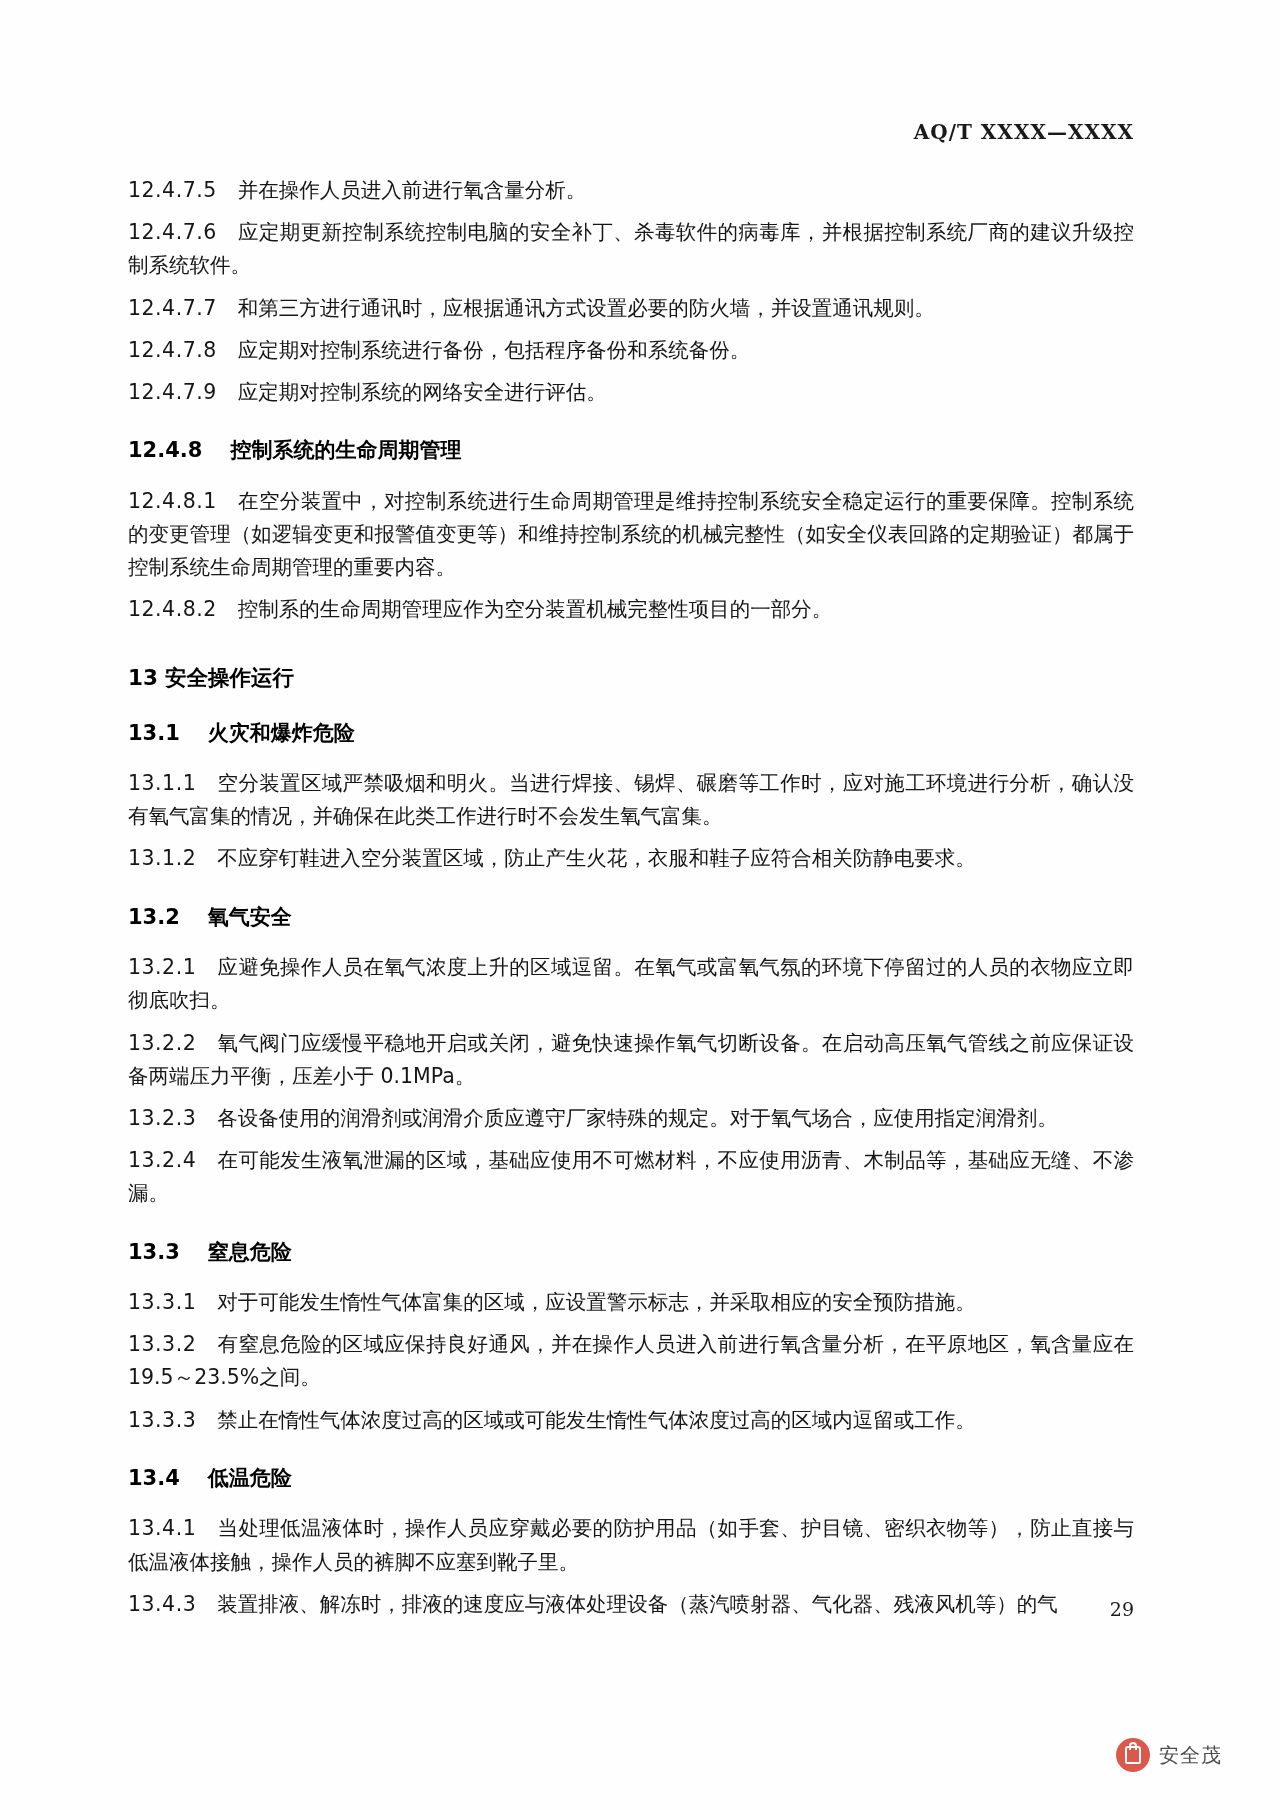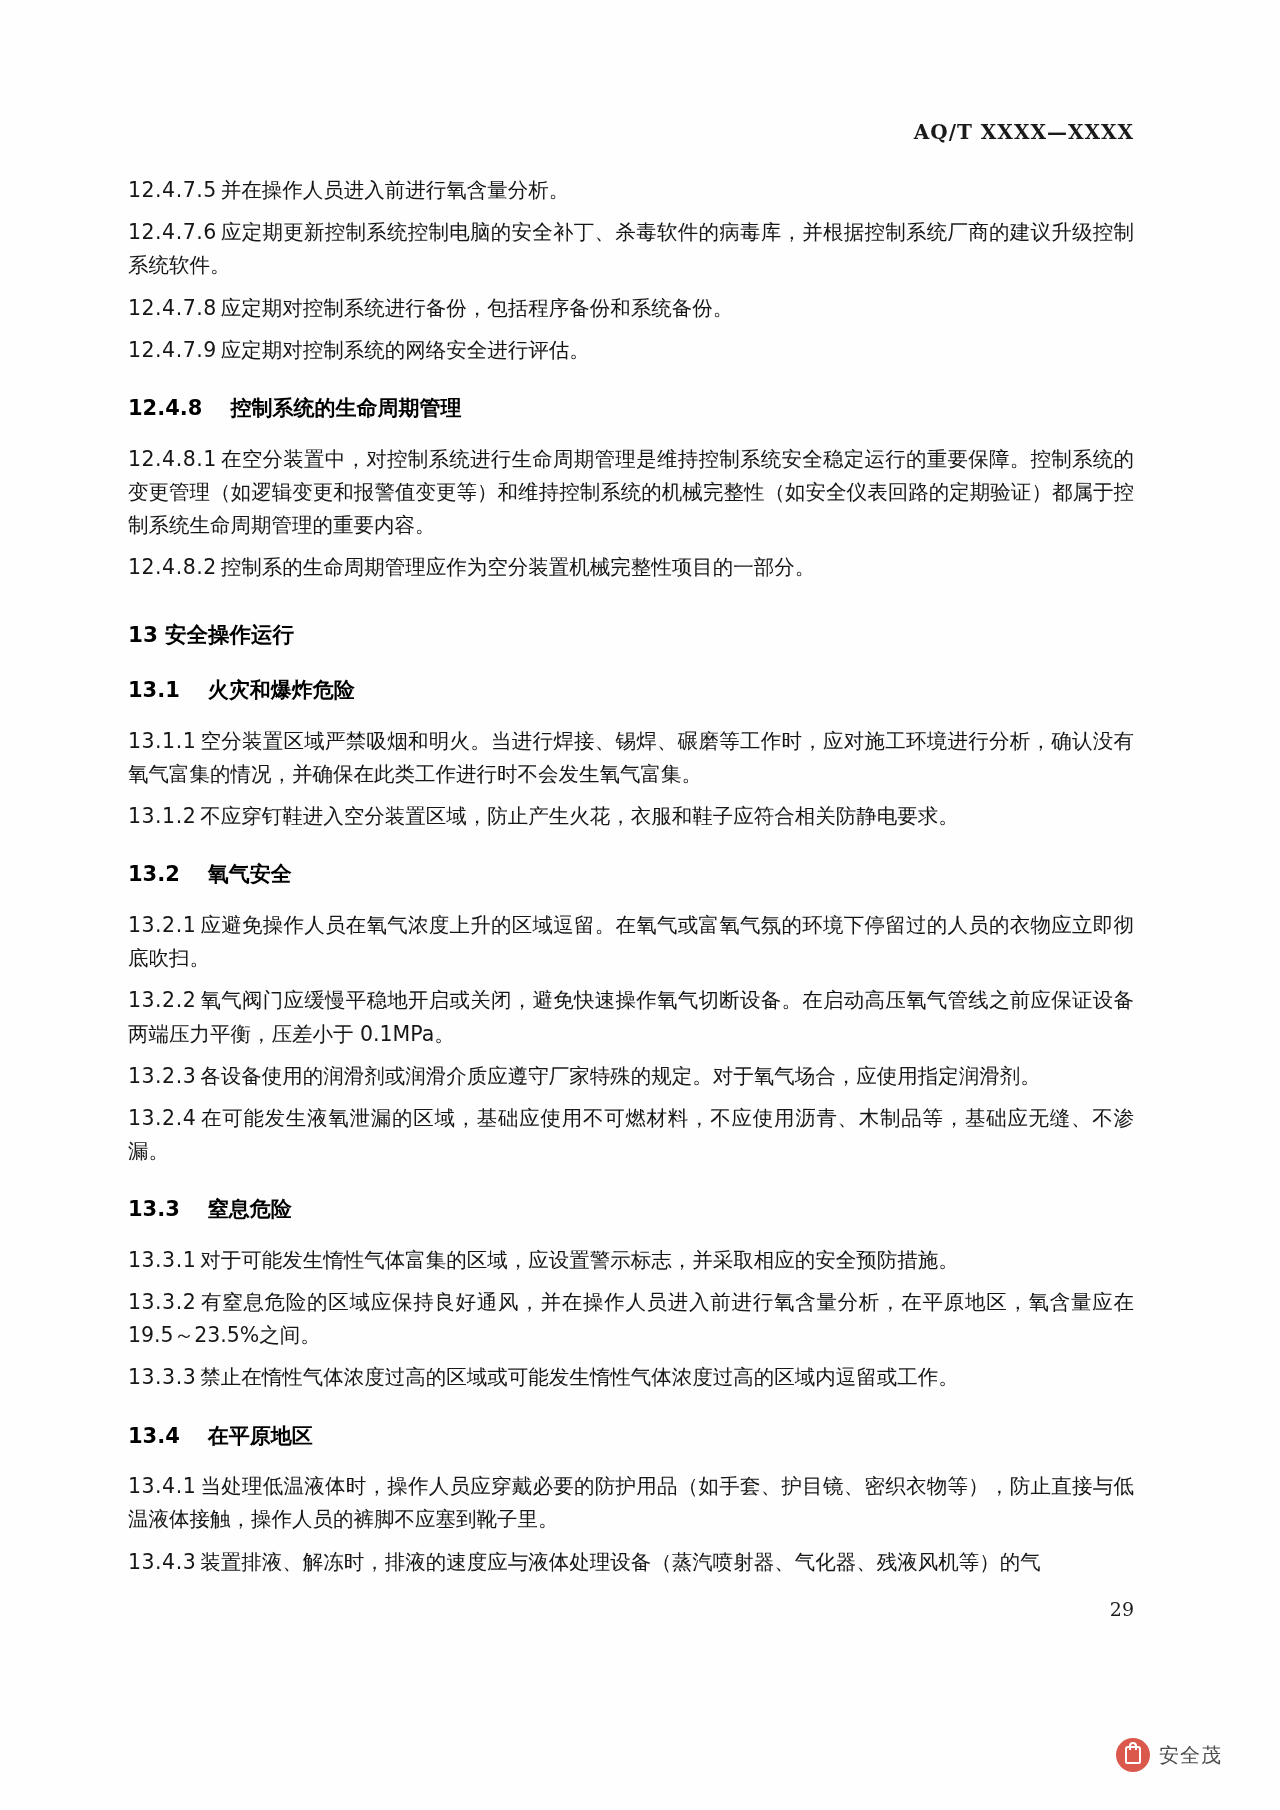--- a/index.html
+++ b/index.html
@@ -39,21 +39,21 @@
   }
   .para {
     font-size: 20.5px;
     line-height: 1.62;
     margin: 0 0 9px 0;
     text-align: justify;
     color: #161616;
     font-family: "DejaVu Sans", "Liberation Sans", sans-serif;
   }
   .para .num {
-    margin-right: 4px;
+    margin-right: 21px;
     letter-spacing: 0.5px;
   }
   .heading {
     font-size: 21px;
     font-weight: bold;
     margin: 26px 0 18px 0;
     color: #000;
     line-height: 1.5;
   }
   .heading .num {
@@ -123,39 +123,40 @@
 
 <div class="page">
 
   <div class="content">
 
     <div class="header-code">AQ/T XXXX—XXXX</div>
 
     <div id="body-blocks">
         <div class="para"><span class="num">12.4.7.5</span><span>并在操作人员进入前进行氧含量分析。</span></div>
         <div class="para"><span class="num">12.4.7.6</span><span>应定期更新控制系统控制电脑的安全补丁、杀毒软件的病毒库，并根据控制系统厂商的建议升级控制系统软件。</span></div>
+        <div class="para"><span class="num">12.4.7.7</span><span>和第三方进行通讯时，应根据通讯方式设置必要的防火墙，并设置通讯规则。</span></div>
         <div class="para"><span class="num">12.4.7.8</span><span>应定期对控制系统进行备份，包括程序备份和系统备份。</span></div>
         <div class="para"><span class="num">12.4.7.9</span><span>应定期对控制系统的网络安全进行评估。</span></div>
         <div class="heading"><span class="num">12.4.8</span><span>控制系统的生命周期管理</span></div>
         <div class="para"><span class="num">12.4.8.1</span><span>在空分装置中，对控制系统进行生命周期管理是维持控制系统安全稳定运行的重要保障。控制系统的变更管理（如逻辑变更和报警值变更等）和维持控制系统的机械完整性（如安全仪表回路的定期验证）都属于控制系统生命周期管理的重要内容。</span></div>
         <div class="para"><span class="num">12.4.8.2</span><span>控制系的生命周期管理应作为空分装置机械完整性项目的一部分。</span></div>
         <div class="heading-major"><span class="num">13</span><span>安全操作运行</span></div>
         <div class="heading"><span class="num">13.1</span><span>火灾和爆炸危险</span></div>
         <div class="para"><span class="num">13.1.1</span><span>空分装置区域严禁吸烟和明火。当进行焊接、锡焊、碾磨等工作时，应对施工环境进行分析，确认没有氧气富集的情况，并确保在此类工作进行时不会发生氧气富集。</span></div>
         <div class="para"><span class="num">13.1.2</span><span>不应穿钉鞋进入空分装置区域，防止产生火花，衣服和鞋子应符合相关防静电要求。</span></div>
         <div class="heading"><span class="num">13.2</span><span>氧气安全</span></div>
         <div class="para"><span class="num">13.2.1</span><span>应避免操作人员在氧气浓度上升的区域逗留。在氧气或富氧气氛的环境下停留过的人员的衣物应立即彻底吹扫。</span></div>
         <div class="para"><span class="num">13.2.2</span><span>氧气阀门应缓慢平稳地开启或关闭，避免快速操作氧气切断设备。在启动高压氧气管线之前应保证设备两端压力平衡，压差小于 0.1MPa。</span></div>
         <div class="para"><span class="num">13.2.3</span><span>各设备使用的润滑剂或润滑介质应遵守厂家特殊的规定。对于氧气场合，应使用指定润滑剂。</span></div>
         <div class="para"><span class="num">13.2.4</span><span>在可能发生液氧泄漏的区域，基础应使用不可燃材料，不应使用沥青、木制品等，基础应无缝、不渗漏。</span></div>
         <div class="heading"><span class="num">13.3</span><span>窒息危险</span></div>
         <div class="para"><span class="num">13.3.1</span><span>对于可能发生惰性气体富集的区域，应设置警示标志，并采取相应的安全预防措施。</span></div>
         <div class="para"><span class="num">13.3.2</span><span>有窒息危险的区域应保持良好通风，并在操作人员进入前进行氧含量分析，在平原地区，氧含量应在 19.5～23.5%之间。</span></div>
         <div class="para"><span class="num">13.3.3</span><span>禁止在惰性气体浓度过高的区域或可能发生惰性气体浓度过高的区域内逗留或工作。</span></div>
-        <div class="heading"><span class="num">13.4</span><span>在平原地区</span></div>
+        <div class="heading"><span class="num">13.4</span><span>低温危险</span></div>
         <div class="para"><span class="num">13.4.1</span><span>当处理低温液体时，操作人员应穿戴必要的防护用品（如手套、护目镜、密织衣物等），防止直接与低温液体接触，操作人员的裤脚不应塞到靴子里。</span></div>
         <div class="para"><span class="num">13.4.3</span><span>装置排液、解冻时，排液的速度应与液体处理设备（蒸汽喷射器、气化器、残液风机等）的气</span></div>
       </div>
 
   </div>
 
   <div class="page-number">29</div>
 
   <div class="watermark">
     <div class="wm-logo"></div>

